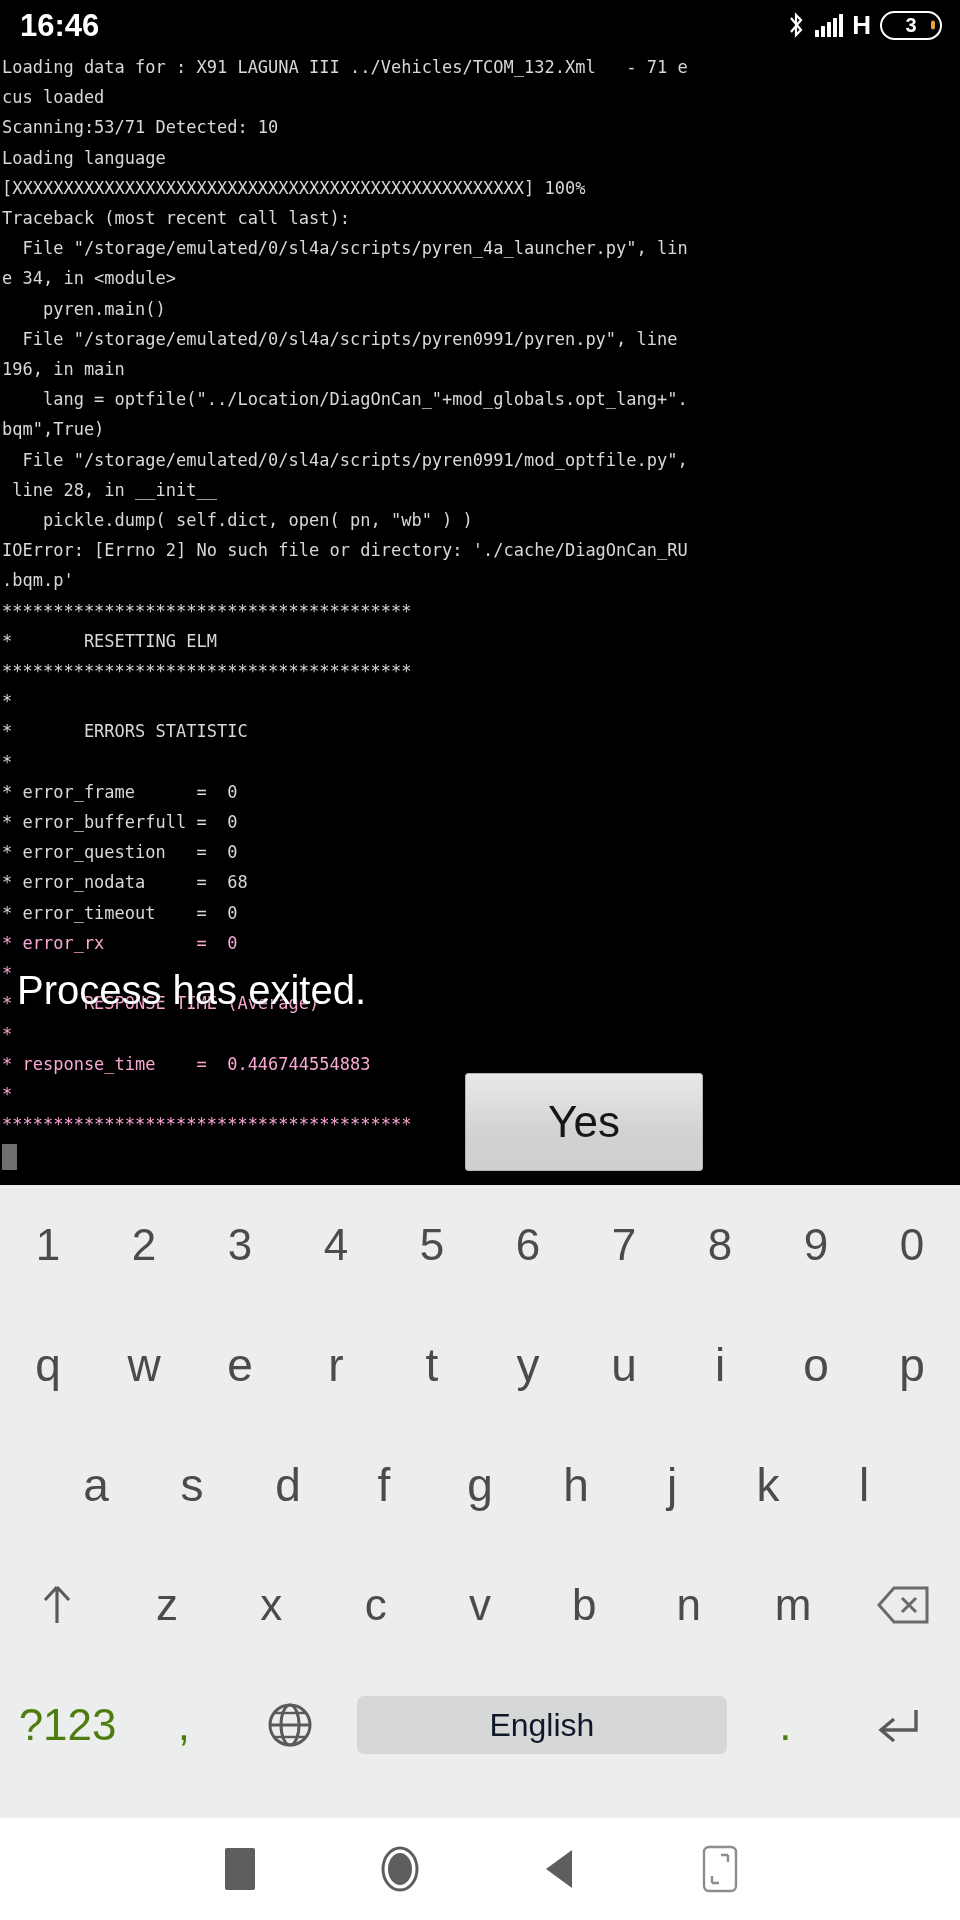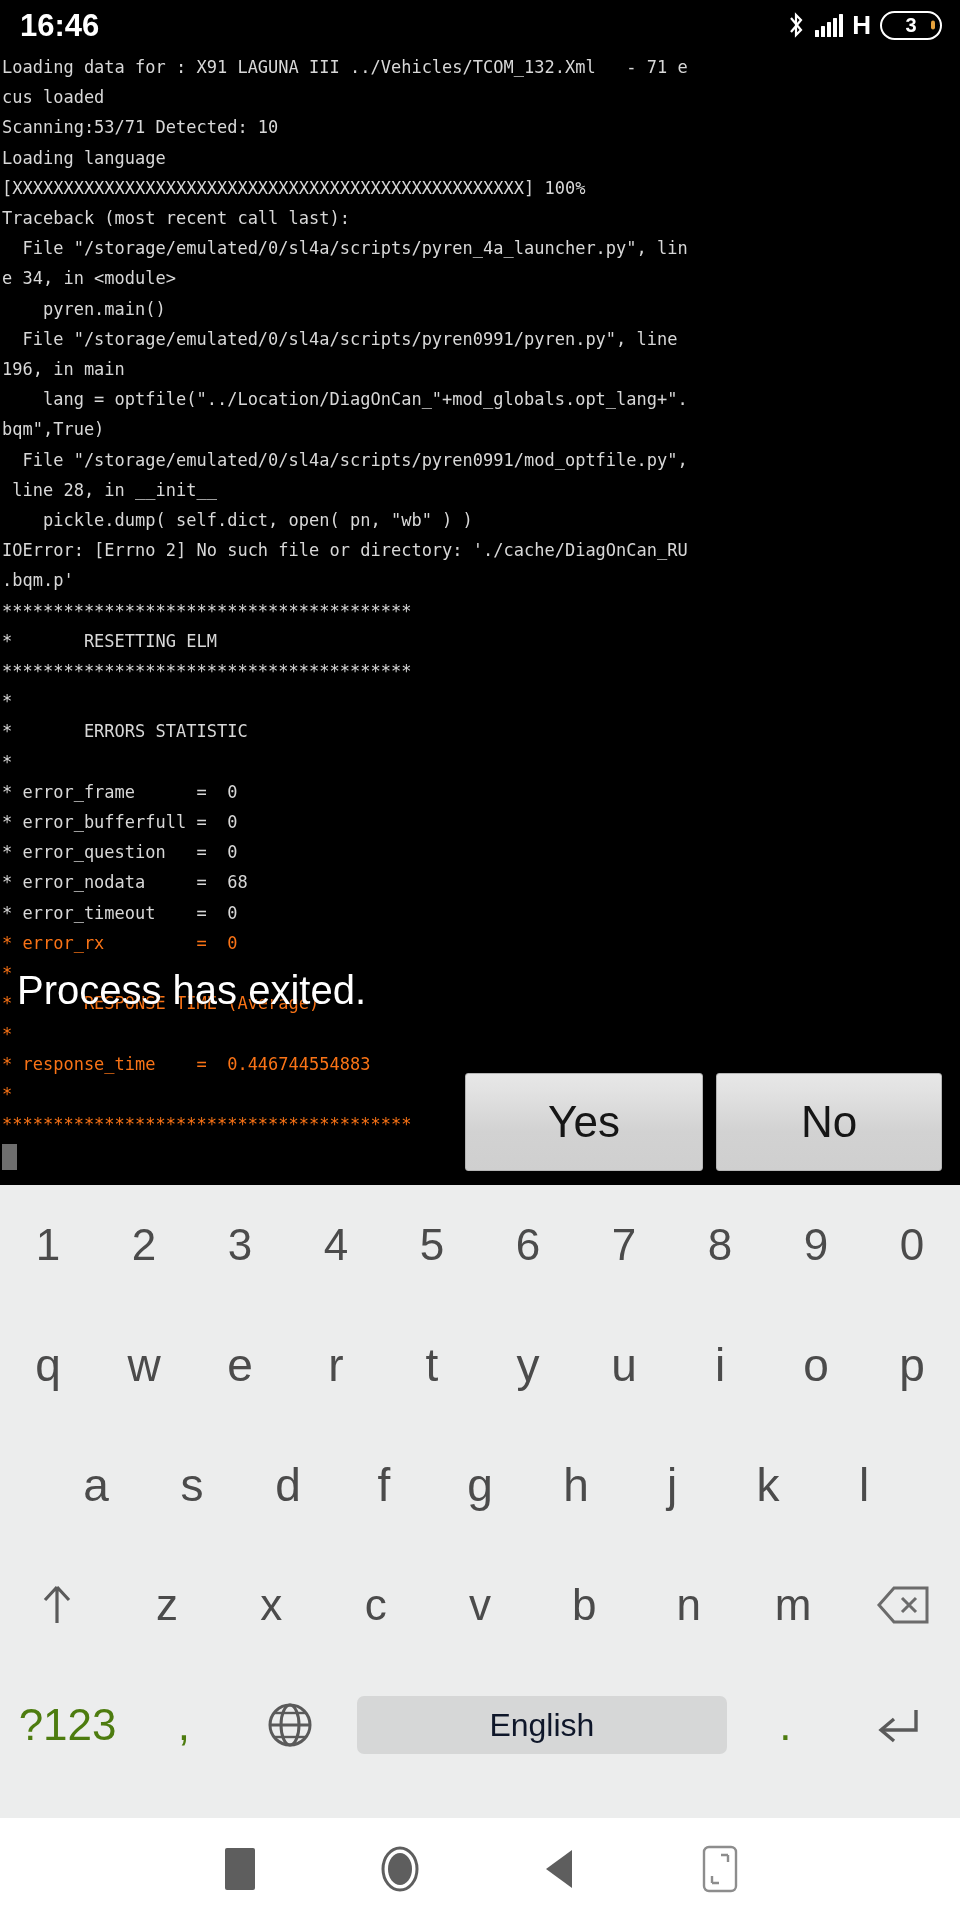--- a/index.html
+++ b/index.html
@@ -50,21 +50,21 @@
   }
   #terminal-text {
     font-family: "DejaVu Sans Mono", "Liberation Mono", monospace;
     font-size: 17px;
     line-height: 30.2px;
     color: #d8d8d8;
     white-space: pre;
     padding: 2px 14px 0 2px;
     letter-spacing: 0px;
   }
-  #terminal-text .dim { color: #f97316; }
+  #terminal-text .dim { color: #f9a8d4; }
   #cursor-block {
     position: absolute; left: 2px; top: 1094px;
     width: 15px; height: 26px; background: #6e6e6e;
   }
 
   
   #dialog {
     position: absolute; left: 0; top: 0; width: 960px; height: 1185px;
     pointer-events: none;
   }
@@ -171,21 +171,20 @@
     <div id="terminal-text"><div>Loading data for : X91 LAGUNA III ../Vehicles/TCOM_132.Xml   - 71 e</div><div>cus loaded</div><div>Scanning:53/71 Detected: 10</div><div>Loading language</div><div>[XXXXXXXXXXXXXXXXXXXXXXXXXXXXXXXXXXXXXXXXXXXXXXXXXX] 100%</div><div>Traceback (most recent call last):</div><div>  File "/storage/emulated/0/sl4a/scripts/pyren_4a_launcher.py", lin</div><div>e 34, in &lt;module&gt;</div><div>    pyren.main()</div><div>  File "/storage/emulated/0/sl4a/scripts/pyren0991/pyren.py", line</div><div>196, in main</div><div>    lang = optfile("../Location/DiagOnCan_"+mod_globals.opt_lang+".</div><div>bqm",True)</div><div>  File "/storage/emulated/0/sl4a/scripts/pyren0991/mod_optfile.py",</div><div> line 28, in __init__</div><div>    pickle.dump( self.dict, open( pn, "wb" ) )</div><div>IOError: [Errno 2] No such file or directory: './cache/DiagOnCan_RU</div><div>.bqm.p'</div><div>****************************************</div><div>*       RESETTING ELM</div><div>****************************************</div><div>*</div><div>*       ERRORS STATISTIC</div><div>*</div><div>* error_frame      =  0</div><div>* error_bufferfull =  0</div><div>* error_question   =  0</div><div>* error_nodata     =  68</div><div>* error_timeout    =  0</div><div class="dim">* error_rx         =  0</div><div class="dim">*</div><div class="dim">*       RESPONSE TIME (Average)</div><div class="dim">*</div><div class="dim">* response_time    =  0.446744554883</div><div class="dim">*</div><div class="dim">****************************************</div></div>
     <div id="cursor-block"></div>
   </div>
 
   <div id="dialog">
     <div id="dialog-message">
       <div>Process has exited.</div>
     </div>
     <div id="dialog-buttons">
       <div class="dlg-btn" id="btn-yes">Yes</div>
-      <div class="dlg-btn" id="btn-no">No</div>
     </div>
   </div>
 
   <div id="keyboard">
 
     <div class="kb-row numbers" id="kb-row-numbers">
         <div class="kb-key num">1</div>
         <div class="kb-key num">2</div>
         <div class="kb-key num">3</div>
         <div class="kb-key num">4</div>

